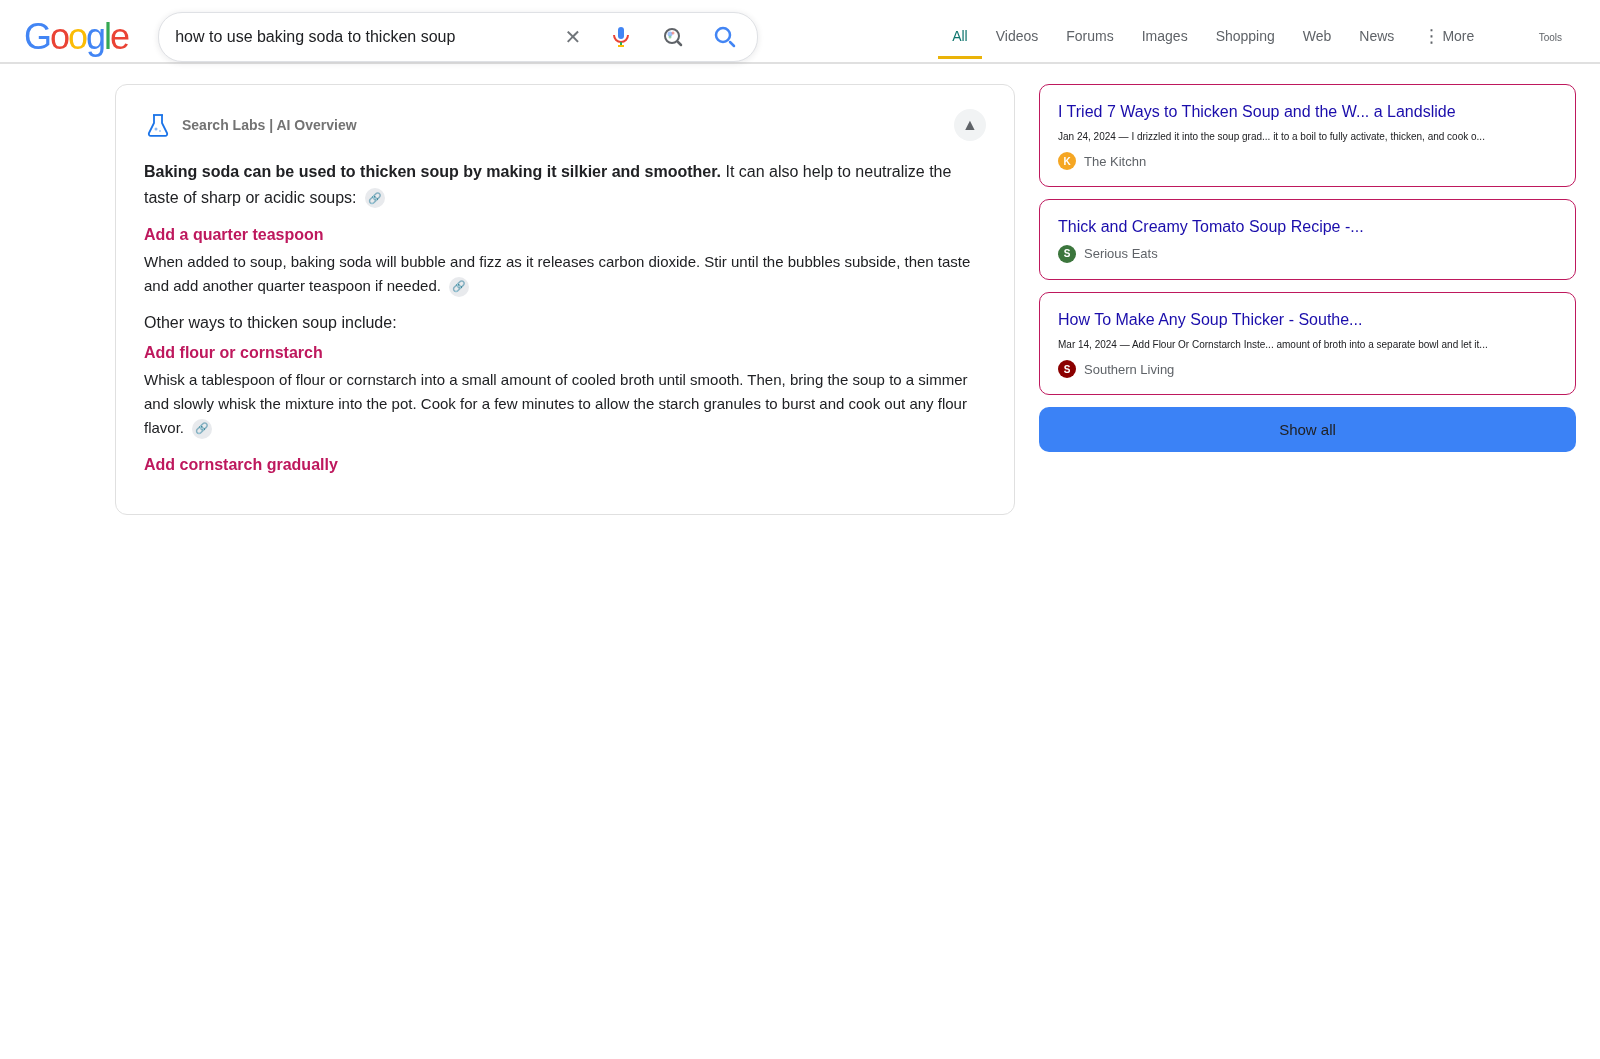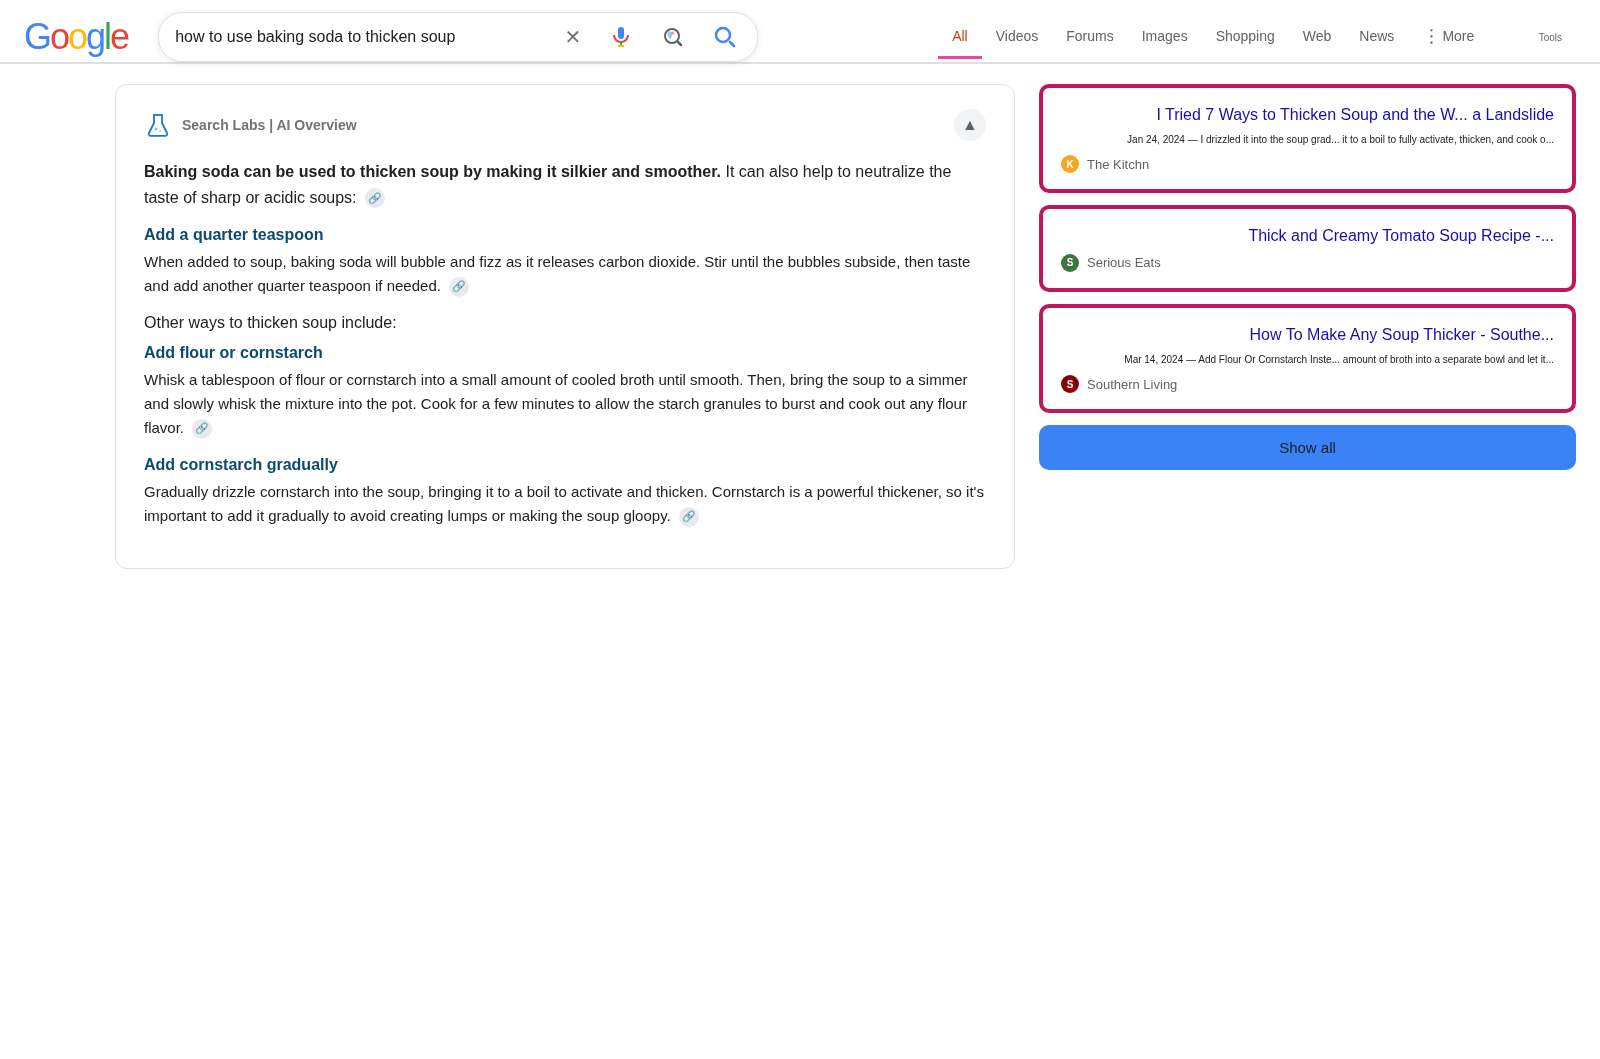--- a/index.html
+++ b/index.html
@@ -78,22 +78,22 @@
       color: #5f6368;
       cursor: pointer;
       border-bottom: 3px solid transparent;
       white-space: nowrap;
       text-decoration: none;
       display: flex;
       align-items: center;
       gap: 4px;
     }
     .nav-tab.active {
-      color: #c2410c;
-      border-bottom: 3px solid #ec4899;
+      color: #0f766e;
+      border-bottom: 3px solid #eab308;
     }
     .tools-btn {
       margin-left: auto;
       padding: 12px 14px;
       font-size: 10px;
       color: #5f6368;
       cursor: pointer;
     }
 
     
@@ -173,21 +173,21 @@
       font-size: 11px;
       color: #5f6368;
     }
 
     .ai-section {
       margin-bottom: 16px;
     }
     .ai-section-title {
       font-size: 16px;
       font-weight: 700;
-      color: #0c4a6e;
+      color: #be185d;
       margin-bottom: 6px;
     }
     .ai-section-body {
       font-size: 15px;
       line-height: 1.6;
       color: #202124;
     }
 
     .ai-other-ways {
       font-size: 16px;
@@ -197,28 +197,27 @@
       margin-top: 4px;
     }
 
     
     .right-col {
       flex: 1;
       min-width: 0;
     }
 
     .source-card {
-      border: 4px solid #be185d;
+      border: 1px solid #be185d;
       border-radius: 10px;
       padding: 16px 18px;
       margin-bottom: 12px;
       background: #fff;
       cursor: pointer;
       overflow: hidden;
-      text-align: right;
     }
 
     .source-title {
       font-size: 16px;
       font-weight: 500;
       color: #1a0dab;
       margin-bottom: 6px;
       line-height: 1.4;
     }
     .source-snippet {
@@ -376,24 +375,20 @@
       <div class="ai-section">
         <div class="ai-section-title">Add flour or cornstarch</div>
         <div class="ai-section-body">
           Whisk a tablespoon of flour or cornstarch into a small amount of cooled broth until smooth. Then, bring the soup to a simmer and slowly whisk the mixture into the pot. Cook for a few minutes to allow the starch granules to burst and cook out any flour flavor.
           <span class="link-icon">🔗</span>
         </div>
       </div>
 
       <div class="ai-section">
         <div class="ai-section-title">Add cornstarch gradually</div>
-        <div class="ai-section-body">
-          Gradually drizzle cornstarch into the soup, bringing it to a boil to activate and thicken. Cornstarch is a powerful thickener, so it's important to add it gradually to avoid creating lumps or making the soup gloopy.
-          <span class="link-icon">🔗</span>
-        </div>
       </div>
 
     </div>
   </div>
 
   <div class="right-col">
 
     <div class="source-card">
       <div class="source-title">I Tried 7 Ways to Thicken Soup and the W... a Landslide</div>
       <div class="source-snippet">

